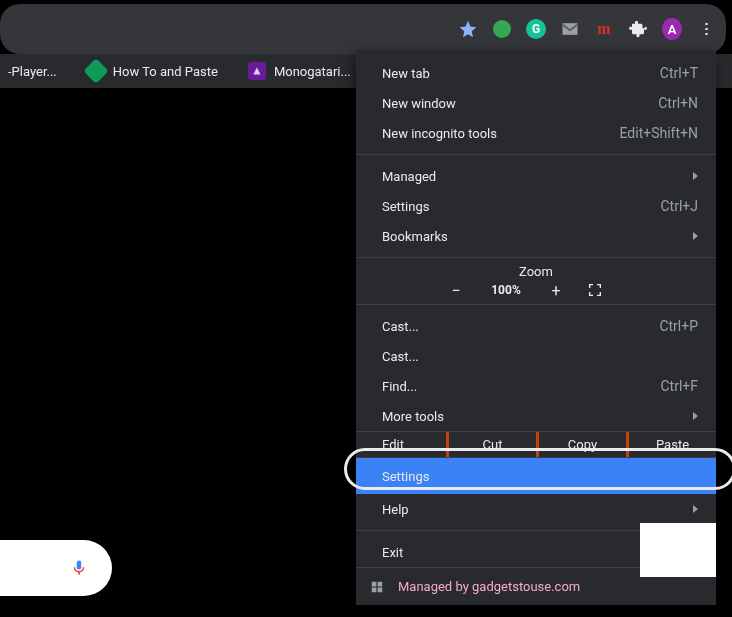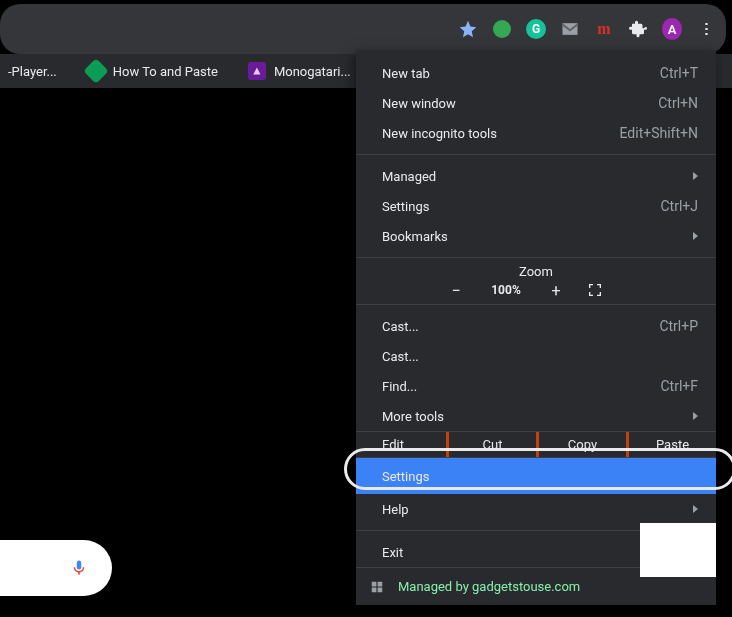--- a/index.html
+++ b/index.html
@@ -130,21 +130,21 @@
     top:448px; left:344px;
     width:392px; height:42px;
     z-index:50;
   }
 
   .managed {
     display:flex; align-items:center; gap:14px;
     padding:0 18px 0 14px;
     height:38px;
     border-top:1px solid #3c4043;
-    color:#86efac;
+    color:#f9a8d4;
   }
   .managed .grid-ico { width:14px; height:14px; }
 
   .white-block {
     position:absolute;
     right:0; bottom:28px;
     width:76px; height:54px;
     background:#fff;
   }
 </style>

